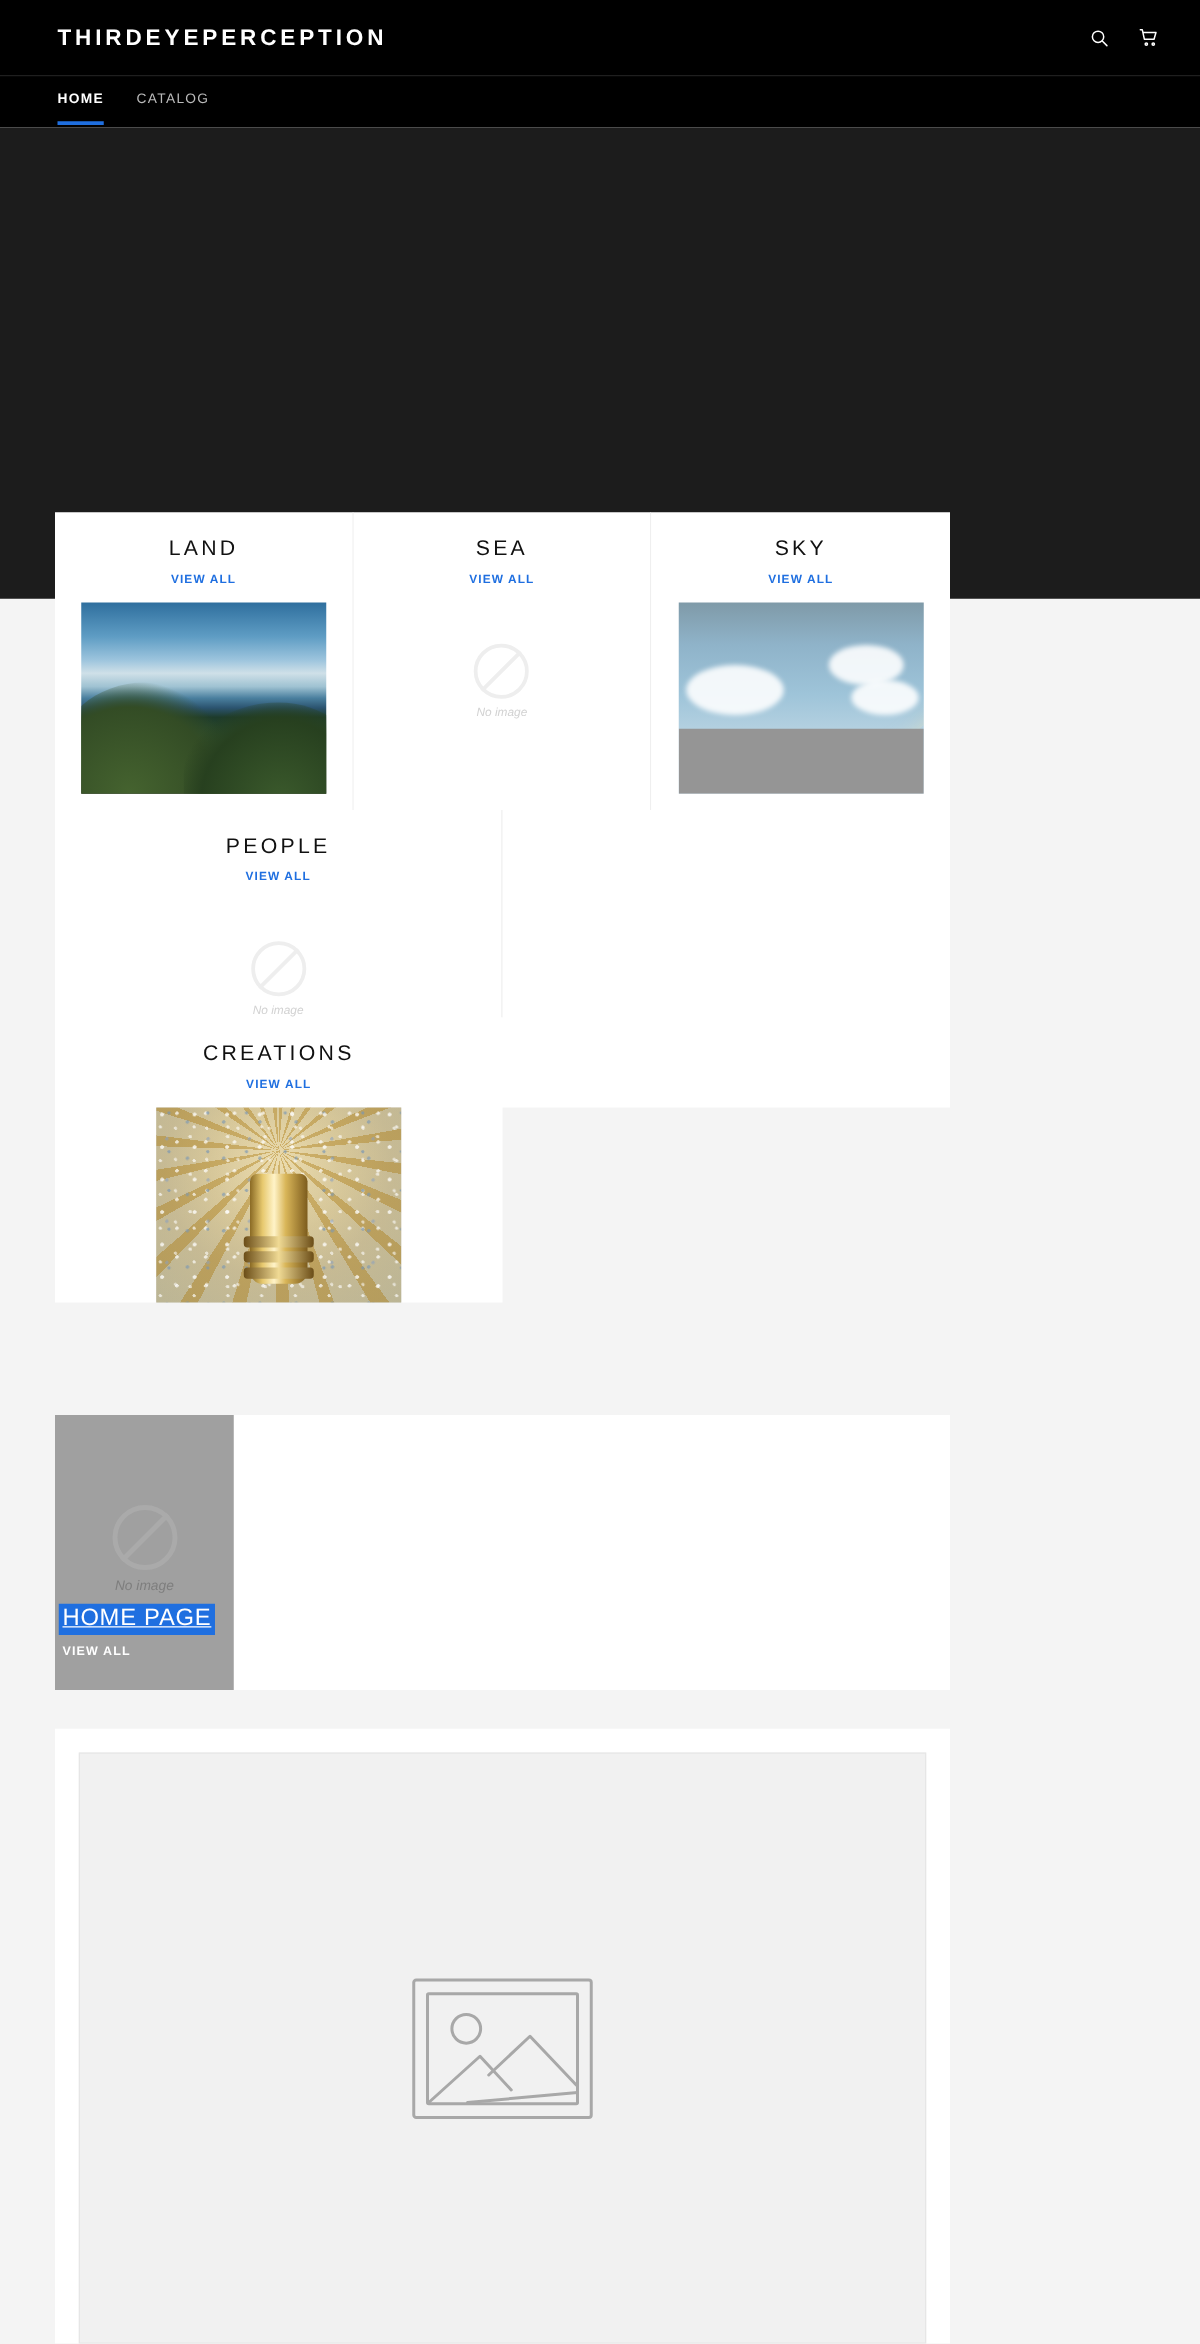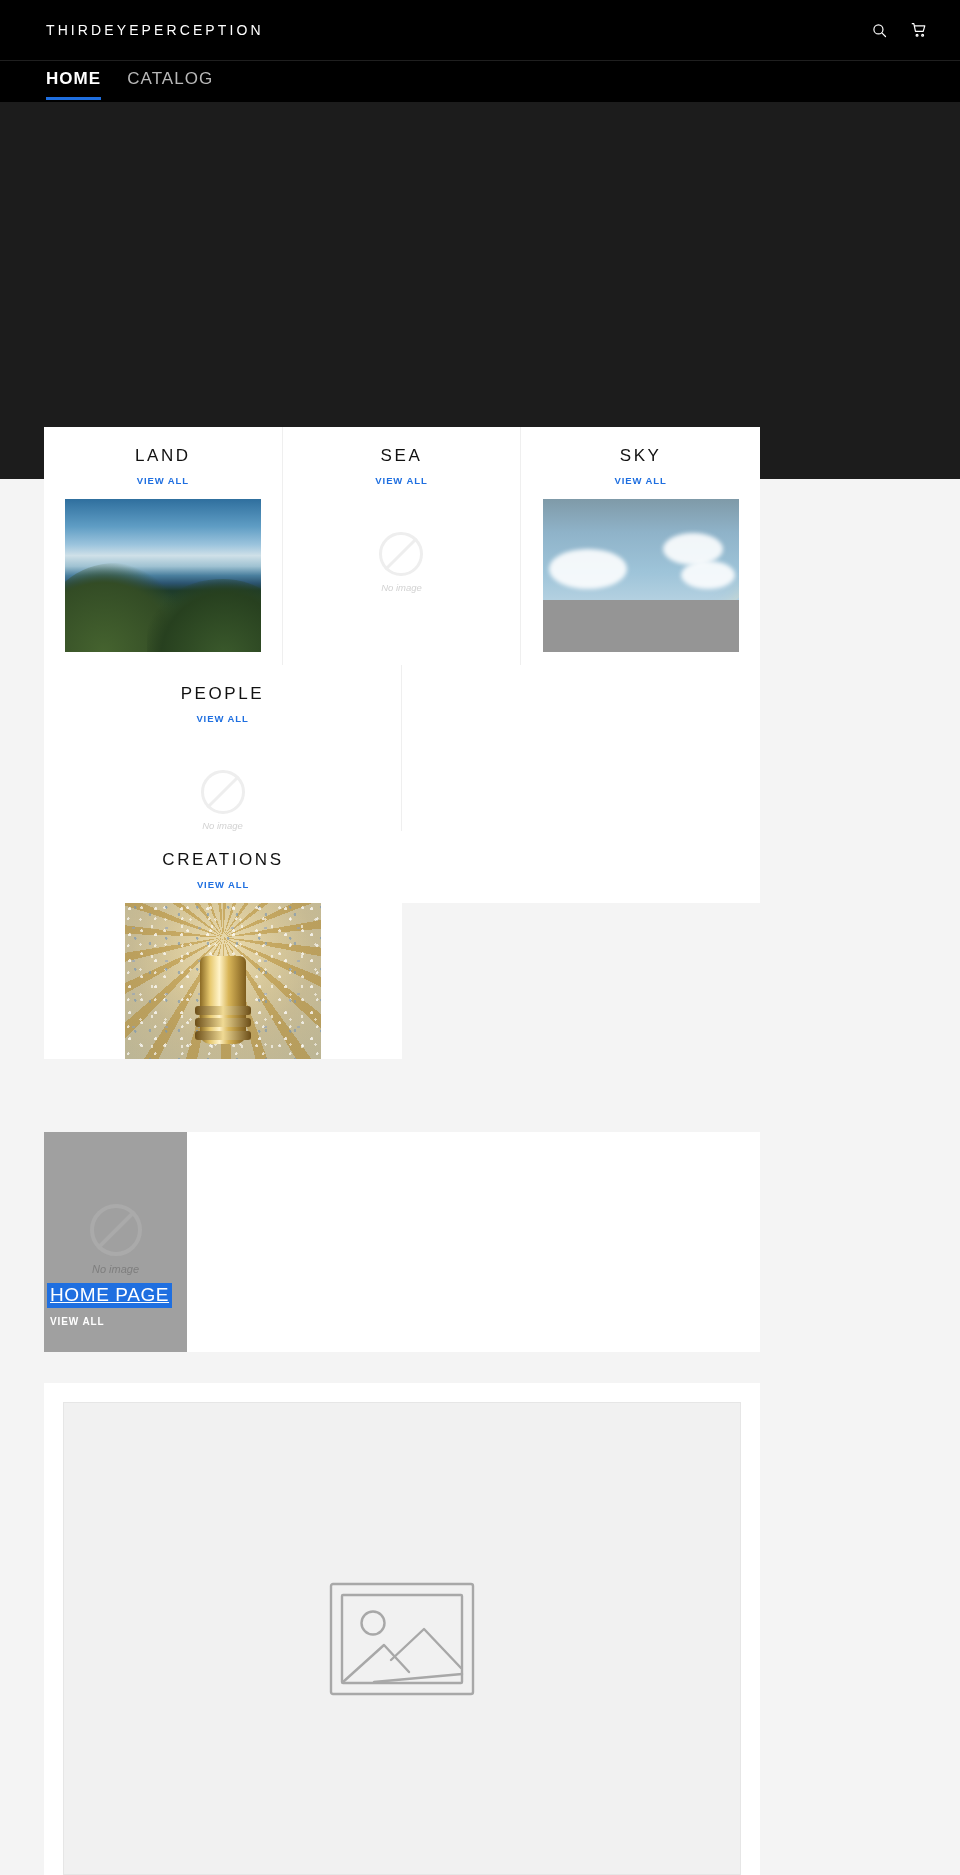--- a/index.html
+++ b/index.html
@@ -24,23 +24,23 @@
   .site-header {
     position: relative;
     height: 60px;
     background: #000000;
     display: flex;
     align-items: center;
     padding: 0 28px 0 46px;
   }
   .logo {
     color: #ffffff;
-    font-size: 14px;
+    font-size: 18px;
     letter-spacing: 3.1px;
-    font-weight: 400;
+    font-weight: 700;
     white-space: nowrap;
   }
   .header-actions {
     margin-left: auto;
     display: flex;
     align-items: center;
     gap: 14px;
   }
   .hicon {
     width: 26px; height: 26px;
@@ -56,21 +56,21 @@
     background: #000000;
     border-top: 1px solid #1f1f1f;
     display: flex;
     align-items: center;
     padding: 0 46px;
     gap: 26px;
   }
   .nav-item {
     position: relative;
     color: #b9b9b9;
-    font-size: 17px;
+    font-size: 11px;
     letter-spacing: 1.05px;
     line-height: 42px;
     height: 47px;
     cursor: pointer;
     font-weight: 400;
   }
   .nav-item.active { color: #ffffff; font-weight: 700; }
   .nav-item.active::after {
     content: "";
     position: absolute;
@@ -83,21 +83,21 @@
   .hero {
     height: 377px;
     background: #1c1c1c;
     position: relative;
   }
 
   
   .collections {
     position: absolute;
     left: 44px;
-    top: 427px;
+    top: 410px;
     width: 716px;
   }
   .row { display: flex; background: #ffffff; }
   .row-1 { height: 238px; }
   .row-2 { height: 238px; flex-direction: column; }
 
   .cell {
     position: relative;
     background: #ffffff;
     display: flex;

